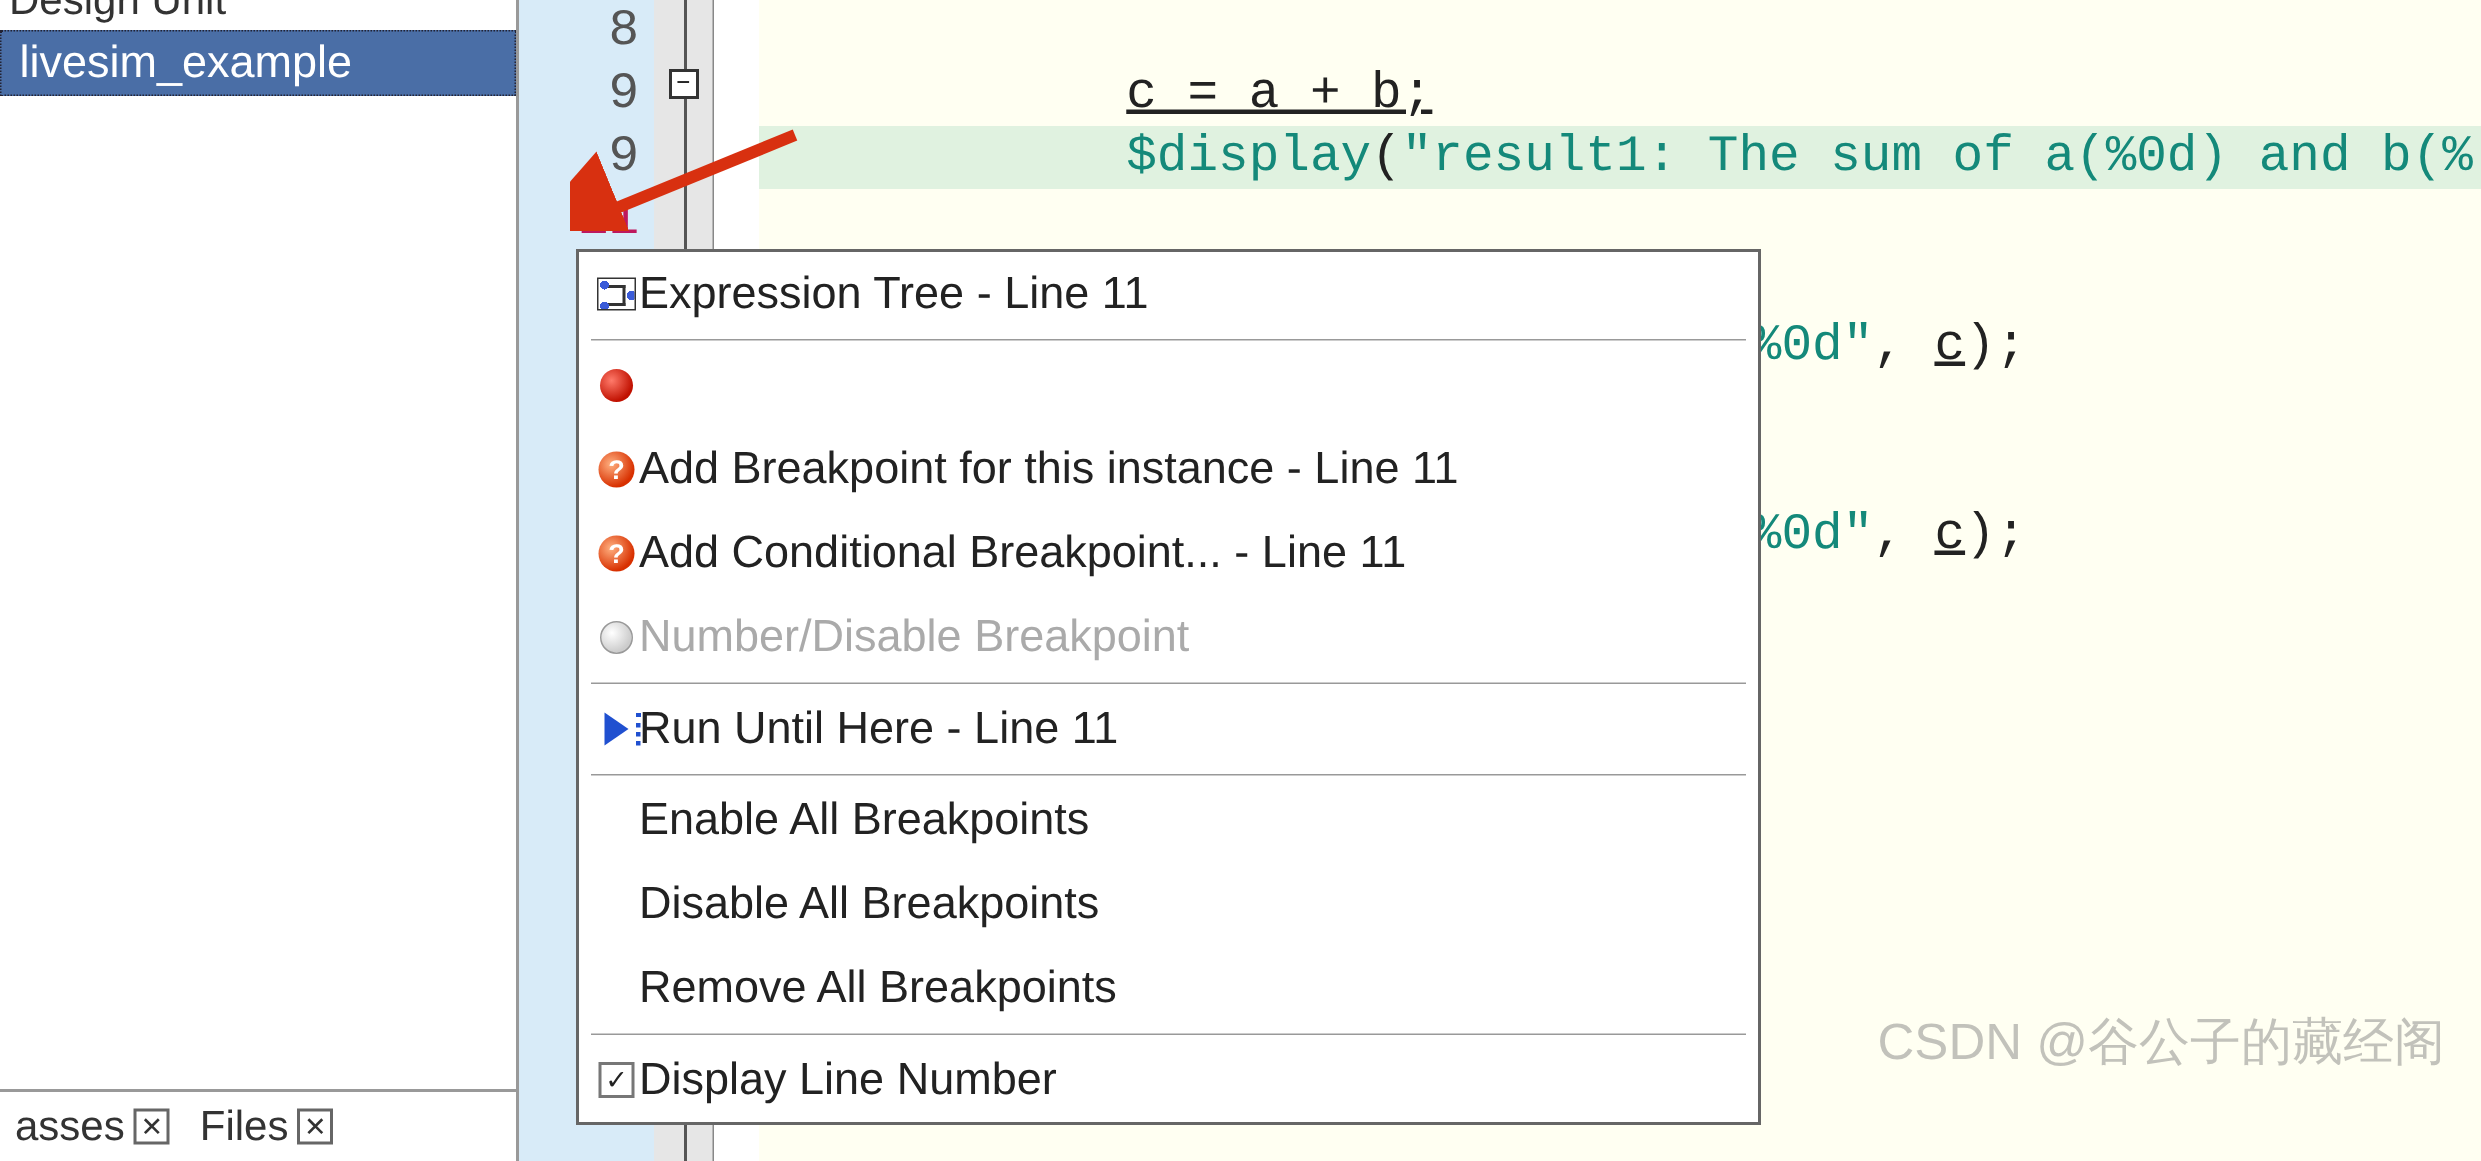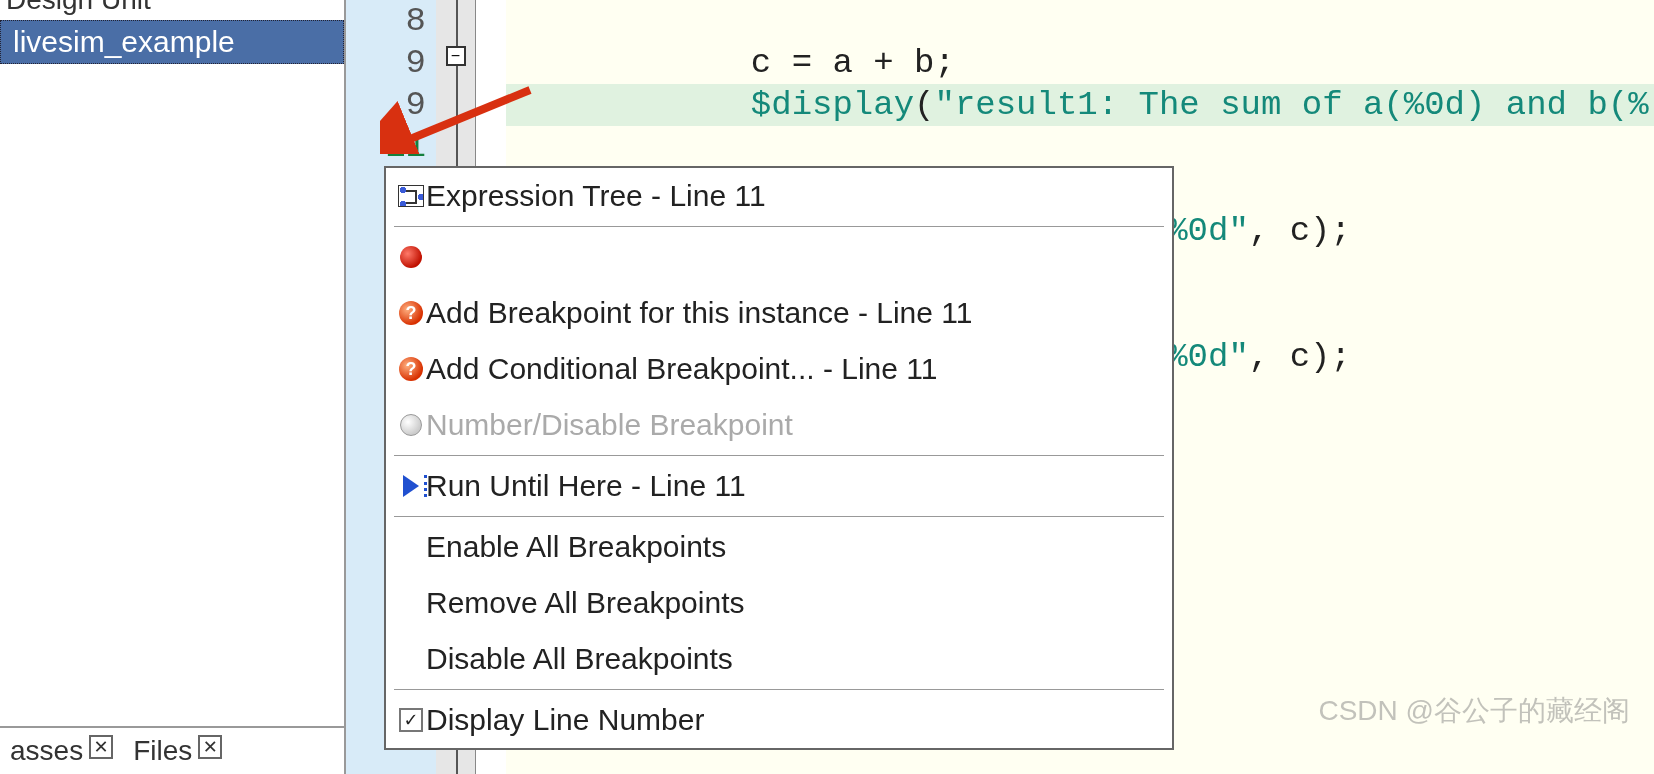--- a/index.html
+++ b/index.html
@@ -47,21 +47,21 @@
 .side-tabs {
   height: 48px;
   display: flex;
   align-items: center;
   border-top: 2px solid #999;
   font-size: 28px;
   color: #333;
 }
 .side-tabs .tab {
   display: flex;
-  align-items: flex-start;
+  align-items: center;
   gap: 6px;
   padding: 4px 10px;
 }
 .side-tabs .close-x {
   display: inline-flex;
   width: 24px; height: 24px;
   border: 2px solid #666;
   align-items: center;
   justify-content: center;
   font-size: 18px;
@@ -81,21 +81,21 @@
 .lineno-col {
   width: 90px;
   background: #d8ebf8;
   text-align: right;
   padding-right: 10px;
   font-family: "Courier New", monospace;
   font-size: 34px;
   color: #555;
 }
 .lineno-col .ln { height: 42px; line-height: 42px; }
-.lineno-col .ln.red { color: #15803d; }
+.lineno-col .ln.red { color: #be185d; }
 .fold-col {
   width: 40px;
   background: #e6e6e6;
   border-right: 1px solid #888;
   display: flex;
   flex-direction: column;
   align-items: center;
   position: relative;
 }
 .fold-col .fline {
@@ -120,21 +120,21 @@
   font-size: 34px;
   background: #fffff2;
   position: relative;
 }
 .code-col .line { height: 42px; line-height: 42px; white-space: pre; padding-left: 0; }
 .code-col .line.hl { background: #e0f2e0; }
 .kw-purple { color: #7a2fb8; }
 .kw-blue { color: #0b3fd6; }
 .sys { color: #14897a; }
 .str { color: #14897a; }
-.op { color: #222; }
+.op { color: #222; text-decoration: underline; }
 .punc { color: #222; }
 .context-menu {
   position: absolute;
   left: 384px;
   top: 166px;
   width: 790px;
   background: #fff;
   border: 2px solid #666;
   font-size: 30px;
   color: #222;
@@ -217,22 +217,22 @@
   position: absolute;
   left: 380px;
   top: 74px;
   width: 160px;
   height: 80px;
   pointer-events: none;
 }
 .watermark {
   position: absolute;
   right: 24px;
-  bottom: 44px;
-  font-size: 28px;
+  bottom: 56px;
+  font-size: 34px;
   color: rgba(120,120,120,0.45);
   pointer-events: none;
 }
 </style>
 </head>
 <body>
 
 <div class="layout">
   <div class="sidebar">
     <div class="side-top">
@@ -323,26 +323,26 @@
       </span>
     <span>Run Until Here - Line 11</span>
   </div>
   <hr>
   <div class="menu-item">
     <span class="icon-slot"></span>
     <span>Enable All Breakpoints</span>
   </div>
   <div class="menu-item">
     <span class="icon-slot"></span>
+    <span>Disable All Breakpoints</span>
+  </div>
+  <div class="menu-item">
+    <span class="icon-slot"></span>
     <span>Remove All Breakpoints</span>
   </div>
-  <div class="menu-item">
-    <span class="icon-slot"></span>
-    <span>Disable All Breakpoints</span>
-  </div>
   <hr>
   <div class="menu-item">
     <span class="icon-slot">
         <span class="chk">✓</span>
       </span>
     <span>Display Line Number</span>
   </div>
 </div>
 
 <div class="watermark">CSDN @谷公子的藏经阁</div>

